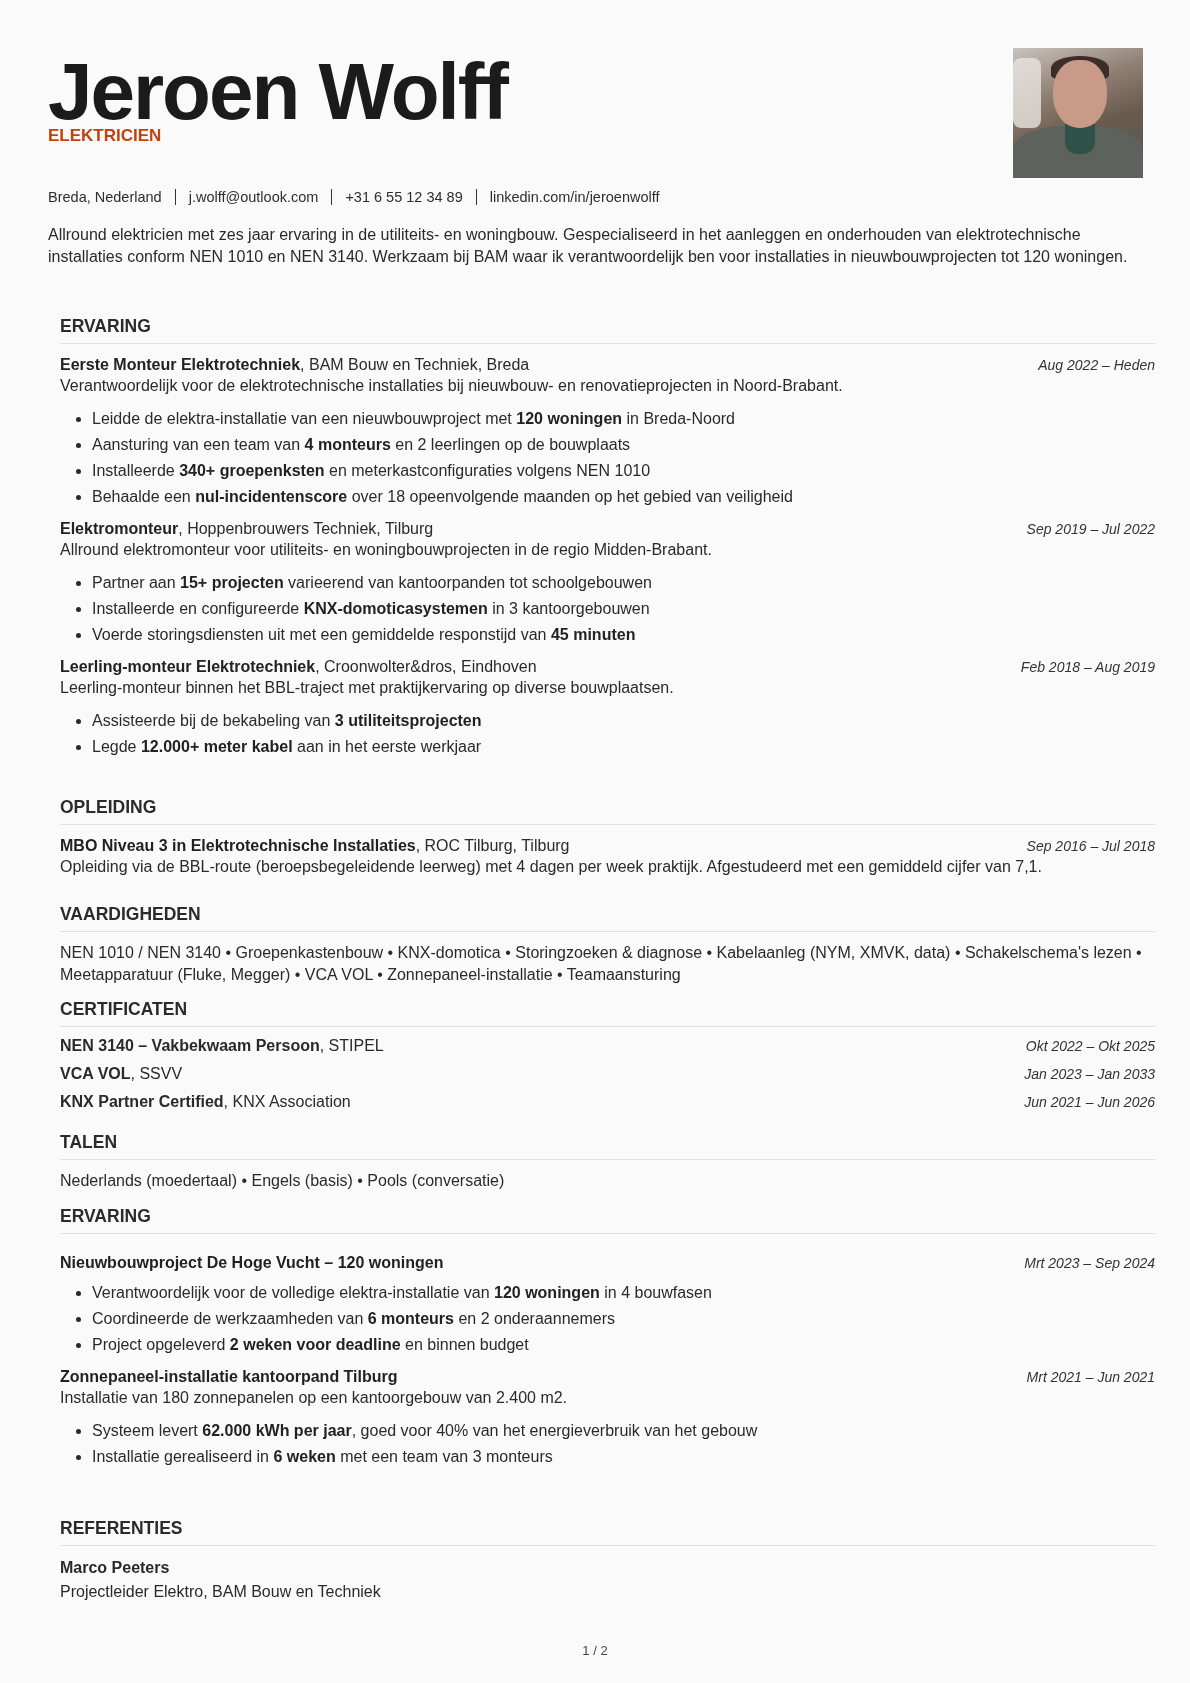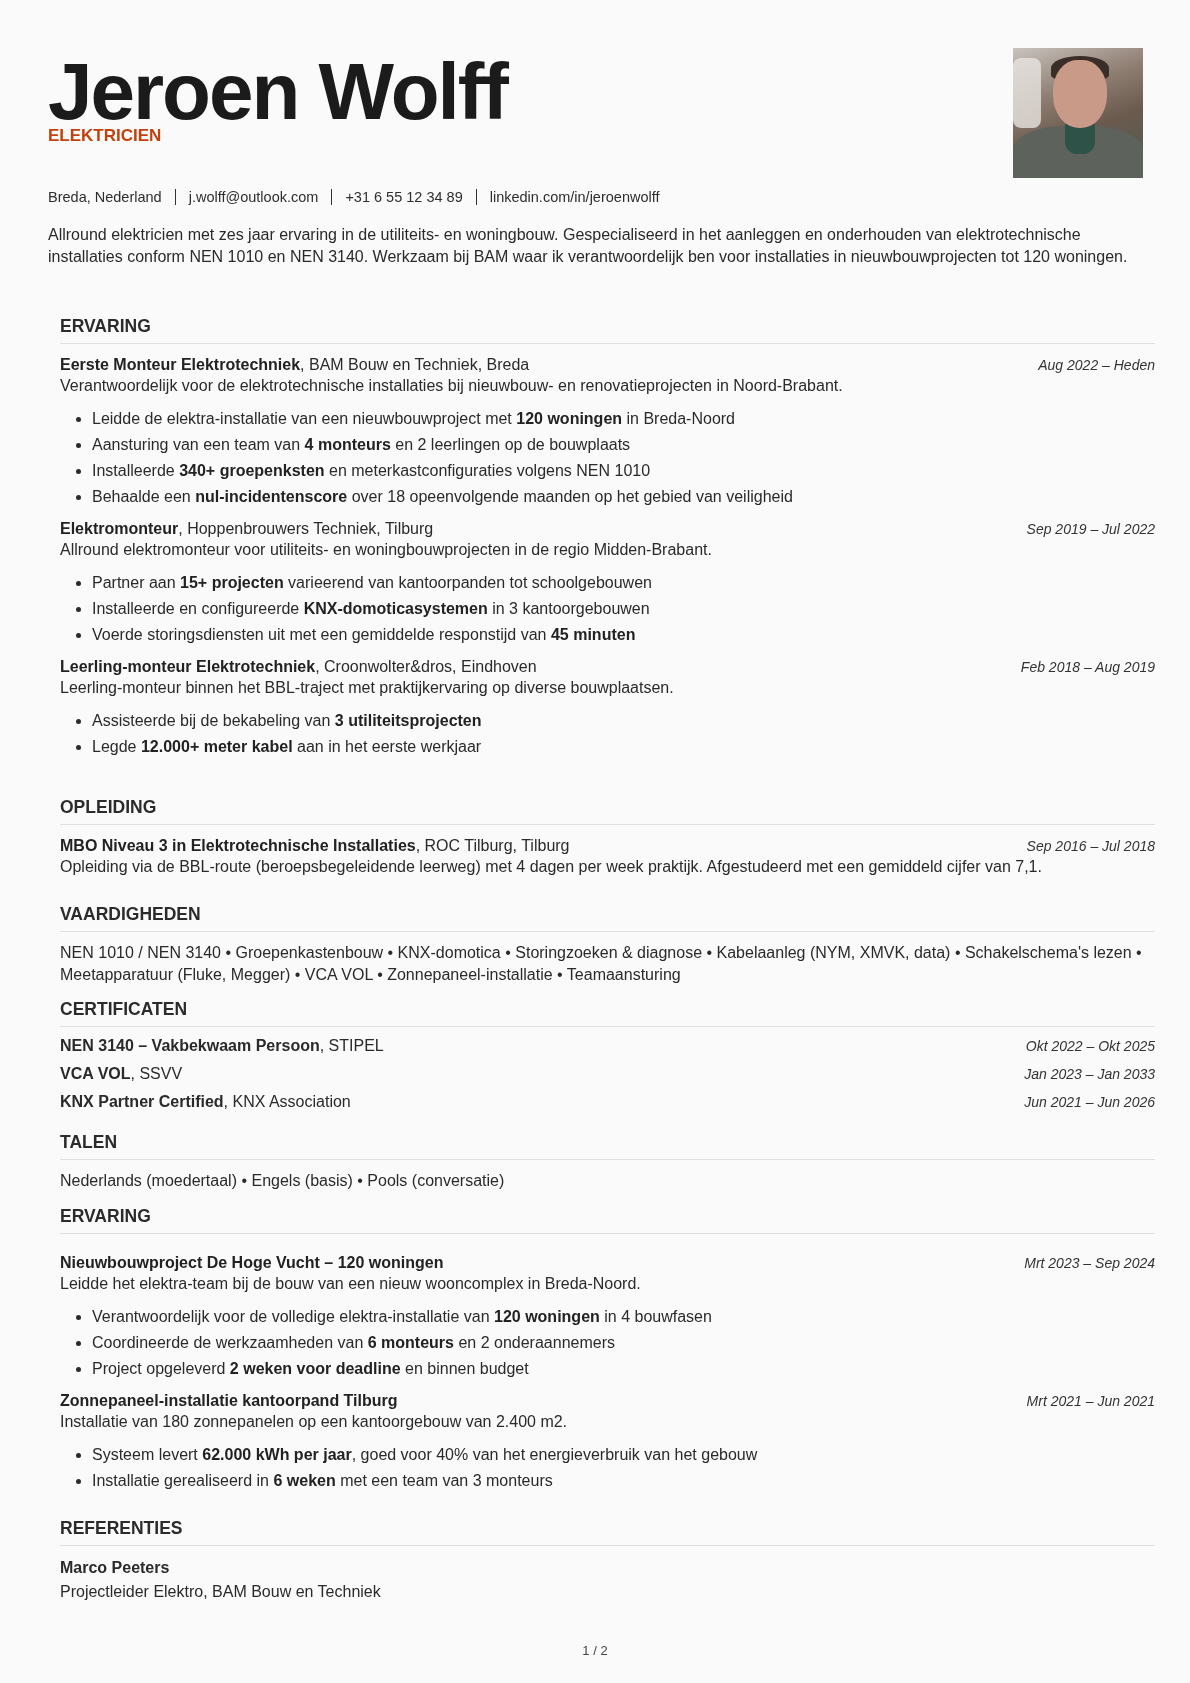--- a/index.html
+++ b/index.html
@@ -154,21 +154,20 @@
   </div>
 
   <div class="sec" style="top:1206px">
     <h2 class="section-title">ERVARING</h2>
 
     <div>
       <div class="entry-head" style="margin-top:20px">
         <b>Nieuwbouwproject De Hoge Vucht – 120 woningen</b>
         <span class="date">Mrt 2023 – Sep 2024</span>
       </div>
-      <p class="desc">Leidde het elektra-team bij de bouw van een nieuw wooncomplex in Breda-Noord.</p>
       <ul>
         <li><span>Verantwoordelijk voor de volledige elektra-installatie van </span><b>120 woningen</b><span> in 4 bouwfasen</span></li>
         <li><span>Coordineerde de werkzaamheden van </span><b>6 monteurs</b><span> en 2 onderaannemers</span></li>
         <li><span>Project opgeleverd </span><b>2 weken voor deadline</b><span> en binnen budget</span></li>
       </ul>
     </div>
 
     <div>
       <div class="entry-head">
         <b>Zonnepaneel-installatie kantoorpand Tilburg</b>

